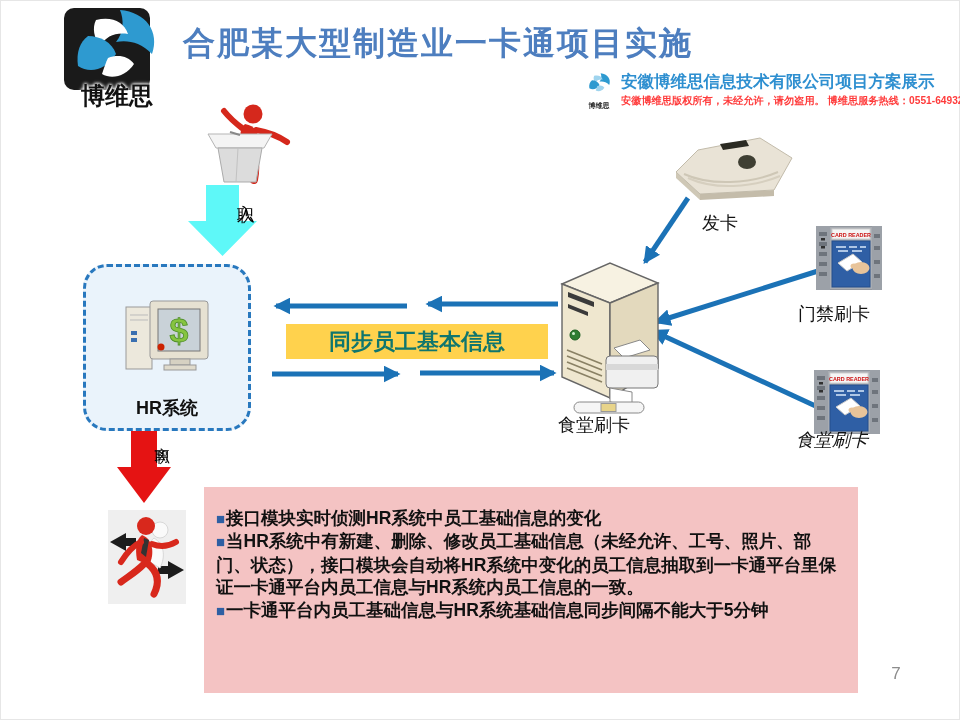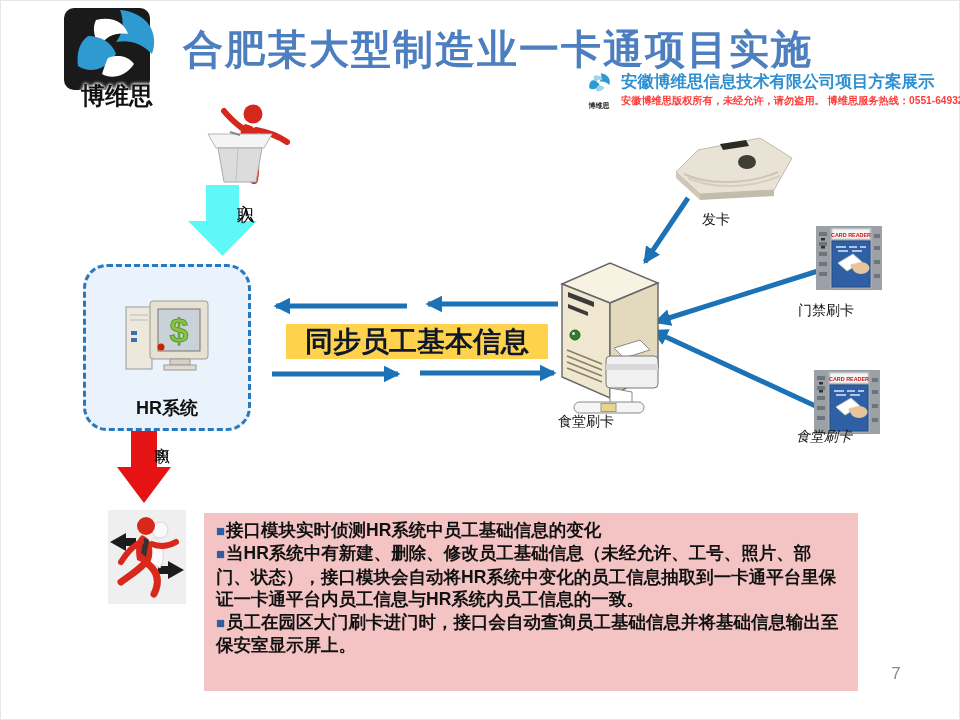--- a/index.html
+++ b/index.html
@@ -3,51 +3,51 @@
 <meta charset="utf-8">
 <style>
   html,body{margin:0;padding:0;background:#fff;}
   .slide{position:relative;width:960px;height:720px;background:#ffffff;overflow:hidden;
          font-family:"Liberation Sans","DejaVu Sans",sans-serif;box-shadow:inset 0 0 0 1px #e6e6e6;}
 
   
   .logo{position:absolute;left:62px;top:6px;width:110px;height:104px;}
   .logo-name{position:absolute;left:0;top:74px;width:110px;text-align:center;font-size:24px;font-weight:bold;color:#111;
              text-shadow:0 0 3px #fff,0 0 3px #fff,0 0 4px #fff;}
-  .title{position:absolute;left:183px;top:22px;font-size:40px;font-weight:bold;color:#4d7ebf;
+  .title{position:absolute;left:183px;top:22px;font-size:32px;font-weight:bold;color:#4d7ebf;
          letter-spacing:2px;white-space:nowrap;}
   .credit{position:absolute;left:583px;top:72px;display:flex;gap:6px;align-items:flex-start;}
   .credit-logo{width:32px;text-align:center;}
   .credit-logo-name{font-size:7px;font-weight:bold;color:#222;line-height:7px;}
   .credit-line1{font-size:16.5px;font-weight:bold;color:#2e8fd0;white-space:nowrap;line-height:19px;}
   .credit-line2{font-size:10.2px;font-weight:bold;color:#ff3b3b;white-space:nowrap;margin-top:3px;}
 
   
   .abs{position:absolute;}
-  .lbl{position:absolute;font-size:14px;color:#111;white-space:nowrap;}
+  .lbl{position:absolute;font-size:18px;color:#111;white-space:nowrap;}
 
   .hr-box{position:absolute;left:83px;top:264px;width:162px;height:153px;background:#eaf3fb;
           border:3px dashed #2878be;border-radius:24px;display:flex;flex-direction:column;
           align-items:center;justify-content:flex-end;padding-bottom:8px;}
   .hr-box .hr-icon{position:absolute;top:26px;left:34px;}
   .hr-label{font-size:18px;color:#111;font-weight:bold;}
 
   .sync-label{position:absolute;left:286px;top:324px;width:262px;height:35px;background:#ffd24d;
-              display:flex;align-items:center;justify-content:center;font-size:28px;font-weight:bold;color:#0f172a;}
+              display:flex;align-items:center;justify-content:center;font-size:22px;font-weight:bold;color:#0f766e;}
 
   .big-arrow{position:absolute;}
   .big-arrow .arrow-text{position:absolute;left:0;top:6px;width:100%;display:flex;justify-content:center;
               writing-mode:vertical-rl;text-orientation:upright;color:#000;letter-spacing:4px;}
   .onboard{left:188px;top:185px;width:69px;height:71px;}
   .onboard .arrow-text{font-size:17px;}
   .offboard{left:117px;top:431px;width:54px;height:72px;}
   .offboard .arrow-text{font-size:15px;top:4px;}
 
-  .notes{position:absolute;left:204px;top:513px;width:630px;height:166px;background:#f4c3c3;
-         padding:6px 12px;font-size:17.5px;font-weight:bold;color:#111;line-height:22.4px;}
+  .notes{position:absolute;left:204px;top:487px;width:630px;height:166px;background:#f4c3c3;
+         padding:20px 12px;font-size:17.5px;font-weight:bold;color:#111;line-height:22.4px;}
   .notes p{margin:0;}
   .notes .bullet{color:#2e5fa3;font-size:15px;margin-right:1px;}
 
   .pagenum{position:absolute;left:876px;top:664px;width:40px;text-align:center;
            font-size:17px;color:#8c8c8c;}
   .connectors{position:absolute;left:0;top:0;pointer-events:none;}
 </style>
 </head>
 <body>
 
@@ -269,18 +269,18 @@
       <path d="M33,32 C24,36 18,44 13,52" stroke="#d8281c" stroke-width="6" stroke-linecap="round" fill="none"></path>
       <path d="M44,34 C54,38 61,36 68,32" stroke="#d8281c" stroke-width="6" stroke-linecap="round" fill="none"></path>
       <path d="M36,54 C28,62 21,66 13,72" stroke="#d8281c" stroke-width="7" stroke-linecap="round" fill="none"></path>
       <path d="M40,54 C50,62 52,72 46,84" stroke="#d8281c" stroke-width="7" stroke-linecap="round" fill="none"></path>
     </svg>
   </div>
 
   <div class="notes">
     <p><span class="bullet">■</span><span>接口模块实时侦测HR系统中员工基础信息的变化</span></p>
     <p><span class="bullet">■</span><span>当HR系统中有新建、删除、修改员工基础信息（未经允许、工号、照片、部门、状态），接口模块会自动将HR系统中变化的员工信息抽取到一卡通平台里保证一卡通平台内员工信息与HR系统内员工信息的一致。</span></p>
-    <p><span class="bullet">■</span><span>员工在园区大门刷卡进门时，接口会自动查询员工基础信息并将基础信息输出至保安室显示屏上。</span></p>
+    <p><span class="bullet">■</span><span>一卡通平台内员工基础信息与HR系统基础信息同步间隔不能大于5分钟</span></p>
   </div>
 
   <div class="pagenum">7</div>
 
 </div>
 
 </body></html>

